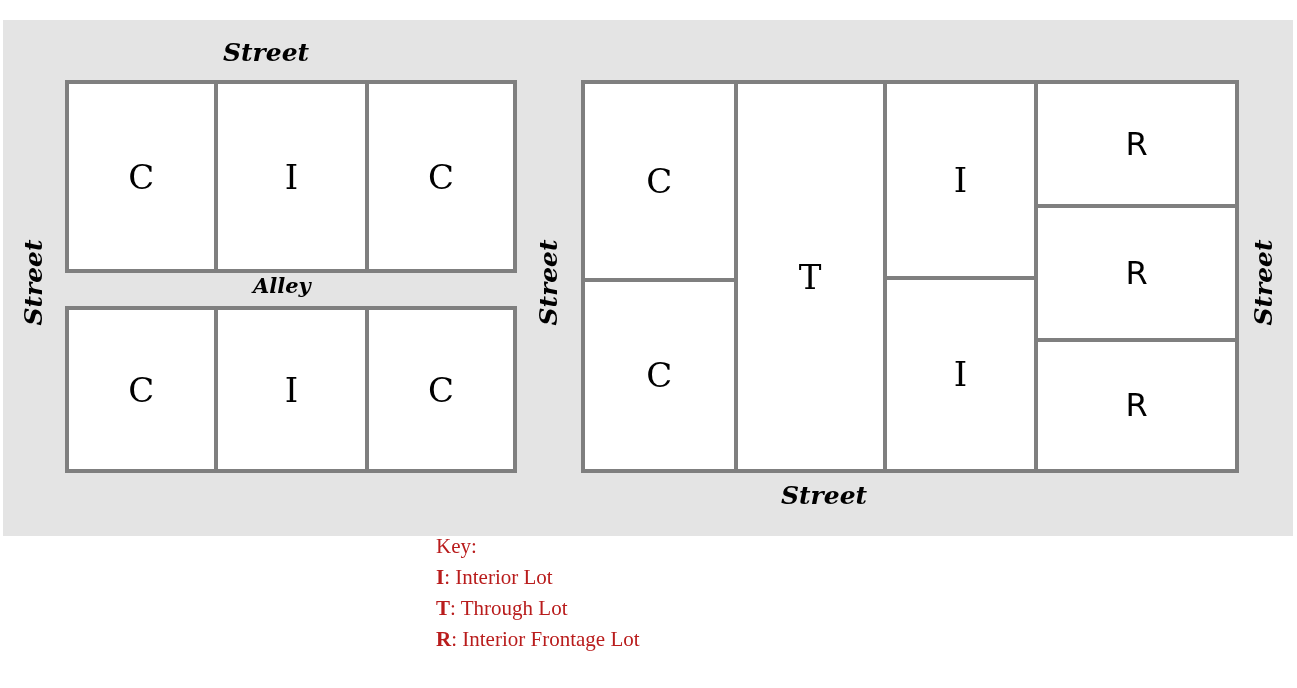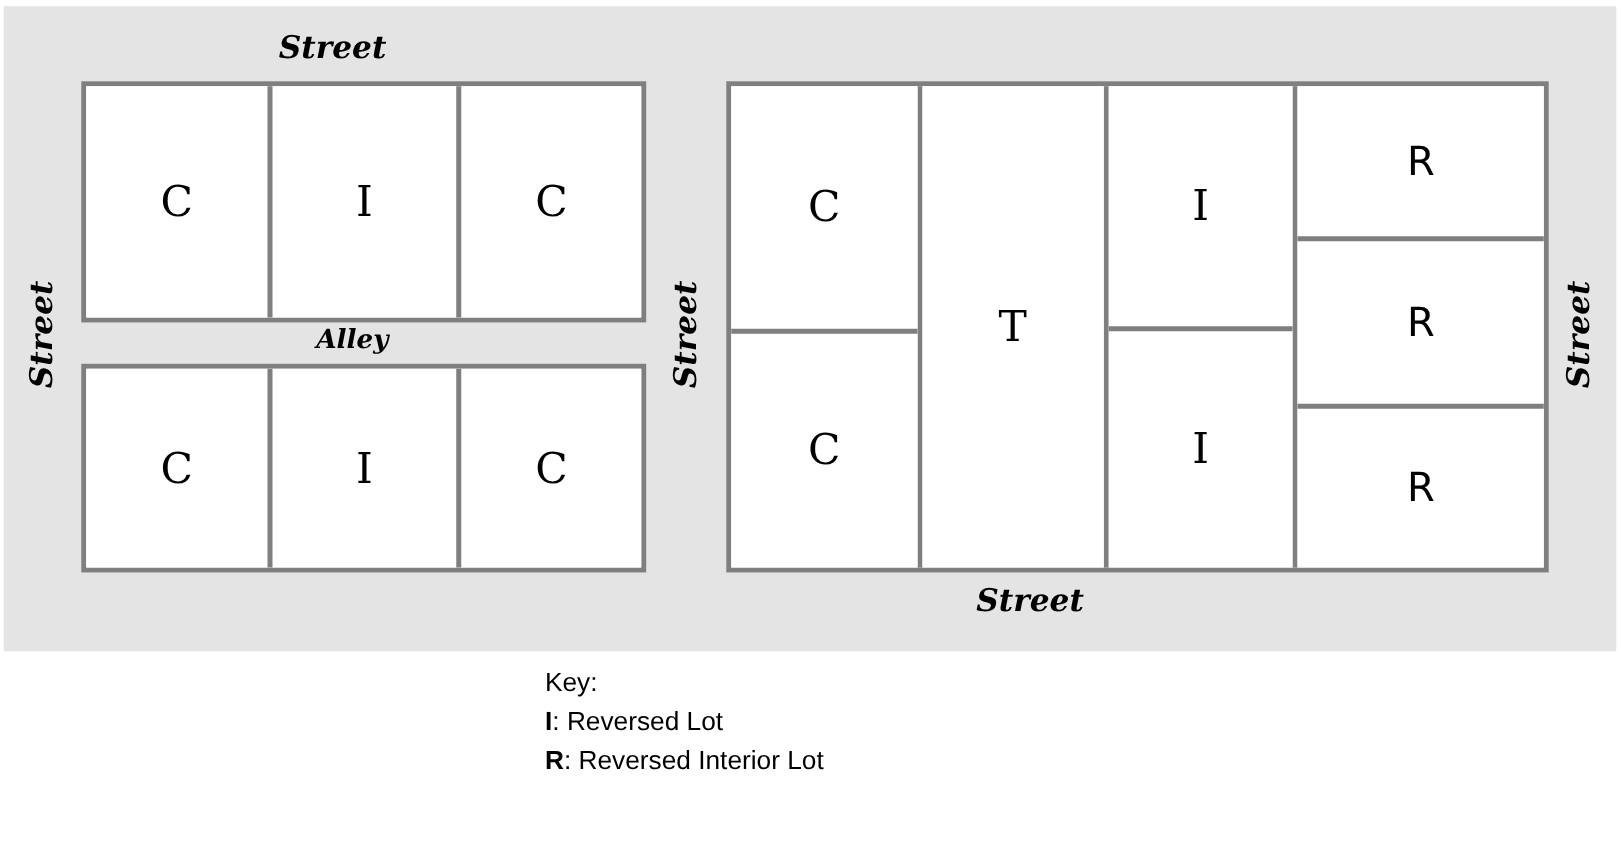--- a/index.html
+++ b/index.html
@@ -12,21 +12,21 @@
     height: 688px;
     position: relative;
     font-family: "DejaVu Sans", sans-serif;
     overflow: hidden;
   }
 
   
   #diagram-panel {
     position: absolute;
     left: 3px;
-    top: 5px;
+    top: 20px;
     width: 1290px;
     height: 516px;
     background: #e4e4e4;
   }
 
   
   .street-label {
     position: absolute;
     font-family: "DejaVu Serif", serif;
     font-weight: bold;
@@ -74,24 +74,24 @@
     box-sizing: border-box;
     display: flex;
     flex-direction: column;
   }
 
   
   #key {
     position: absolute;
     left: 436px;
     top: 531px;
-    font-family: Liberation Sans, sans-serif;
+    font-family: Liberation Serif, serif;
     font-size: 21px;
     line-height: 31px;
-    color: #000000;
+    color: #b91c1c;
     white-space: nowrap;
   }
   #key .key-row { display: block; }
   #key .sym { font-weight: bold; }
 </style>
 </head>
 <body>
 
 <div id="diagram-panel">
 
@@ -142,20 +142,23 @@
     </div>
 
   </div>
 </div>
 
 <div id="key">
   <div class="key-row">Key:</div>
 
 
   <div class="key-row">
-    <span class="sym">I</span><span>: </span><span>Reversed Lot</span>
+    <span class="sym">I</span><span>: </span><span>Interior Lot</span>
   </div>
 
+  <div class="key-row">
+    <span class="sym">T</span><span>: </span><span>Through Lot</span>
+  </div>
 
   <div class="key-row">
-    <span class="sym">R</span><span>: </span><span>Reversed Interior Lot</span>
+    <span class="sym">R</span><span>: </span><span>Interior Frontage Lot</span>
   </div>
 </div>
 
 </body></html>

